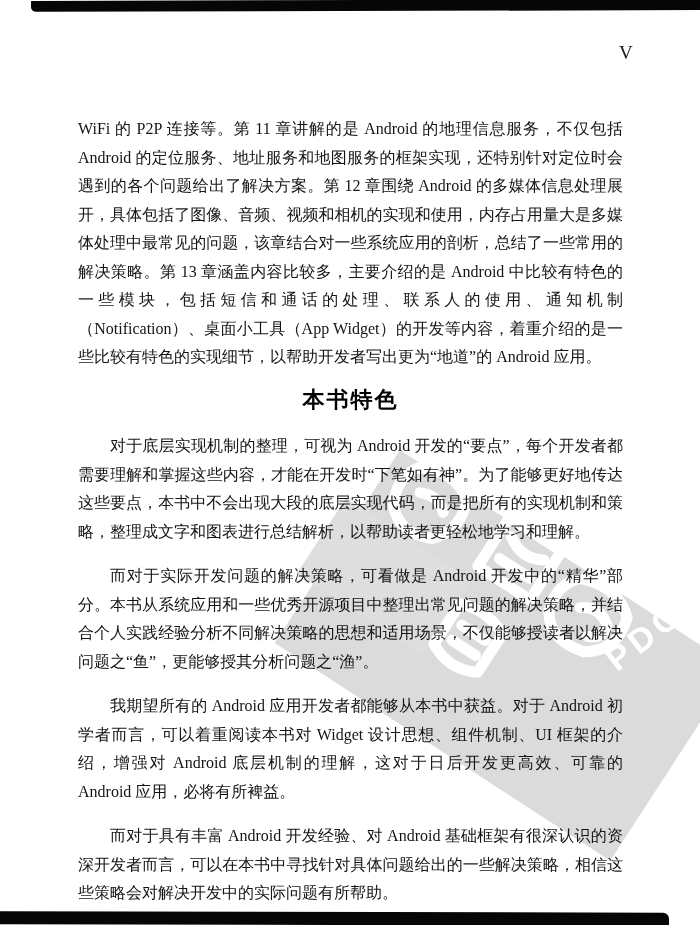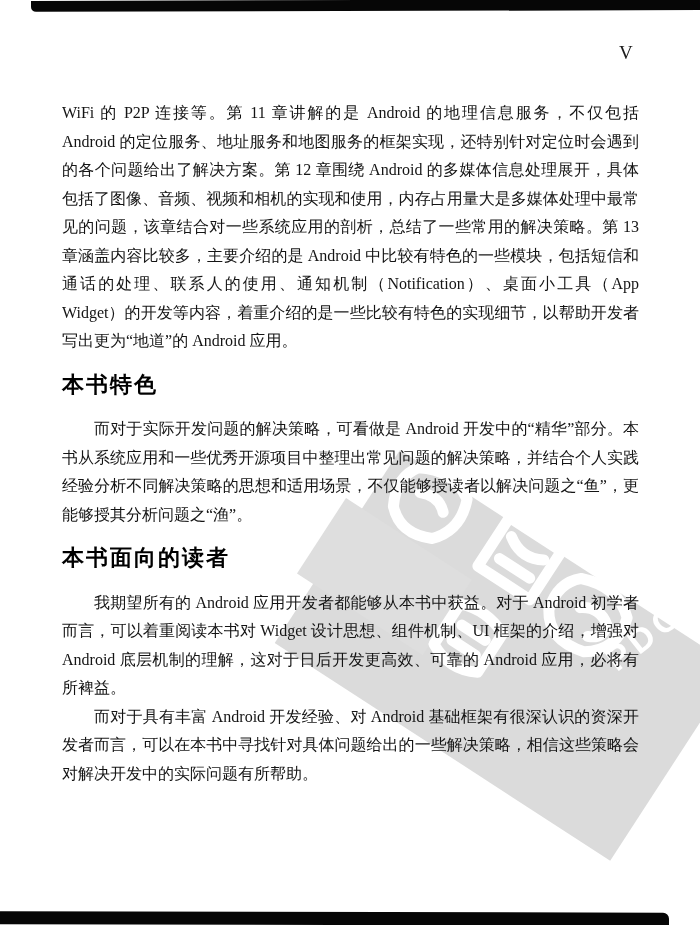--- a/index.html
+++ b/index.html
@@ -102,34 +102,34 @@
     position: absolute;
     left: 62px;
     top: 99px;
     width: 577px;
     z-index: 3;
     font-size: 16px;
     line-height: 28.5px;
     text-align: justify;
   }
   .content p {
-    margin: 0;
+    margin: 16px;
     text-indent: 2em;
   }
   .content p.no-indent {
     text-indent: 0;
   }
   .content h2 {
-    font-family: Liberation Serif, serif;
+    font-family: Liberation Mono, monospace;
     font-weight: bold;
     font-size: 22px;
     color: #000000;
     letter-spacing: 2px;
     margin: 15px 0 16px 0;
-    text-align: left;
+    text-align: center;
   }
 </style>
 </head>
 <body>
 
 <div class="page">
 
   <div class="scan-bar-top"></div>
   <div class="scan-bar-bottom"></div>
 
@@ -160,21 +160,21 @@
   <div class="watermark-pdg">PDG</div>
 
   <div class="page-number">V</div>
 
   <div class="content">
 
     <p class="no-indent">WiFi 的 P2P 连接等。第 11 章讲解的是 Android 的地理信息服务，不仅包括 Android 的定位服务、地址服务和地图服务的框架实现，还特别针对定位时会遇到的各个问题给出了解决方案。第 12 章围绕 Android 的多媒体信息处理展开，具体包括了图像、音频、视频和相机的实现和使用，内存占用量大是多媒体处理中最常见的问题，该章结合对一些系统应用的剖析，总结了一些常用的解决策略。第 13 章涵盖内容比较多，主要介绍的是 Android 中比较有特色的一些模块，包括短信和通话的处理、联系人的使用、通知机制（Notification）、桌面小工具（App Widget）的开发等内容，着重介绍的是一些比较有特色的实现细节，以帮助开发者写出更为“地道”的 Android 应用。</p>
 
     <h2>本书特色</h2>
 
+    <p>对于底层实现机制的整理，可视为 Android 开发的“要点”，每个开发者都需要理解和掌握这些内容，才能在开发时“下笔如有神”。为了能够更好地传达这些要点，本书中不会出现大段的底层实现代码，而是把所有的实现机制和策略，整理成文字和图表进行总结解析，以帮助读者更轻松地学习和理解。</p>
     <p>而对于实际开发问题的解决策略，可看做是 Android 开发中的“精华”部分。本书从系统应用和一些优秀开源项目中整理出常见问题的解决策略，并结合个人实践经验分析不同解决策略的思想和适用场景，不仅能够授读者以解决问题之“鱼”，更能够授其分析问题之“渔”。</p>
 
-    <h2>本书面向的读者</h2>
 
     <p>我期望所有的 Android 应用开发者都能够从本书中获益。对于 Android 初学者而言，可以着重阅读本书对 Widget 设计思想、组件机制、UI 框架的介绍，增强对 Android 底层机制的理解，这对于日后开发更高效、可靠的 Android 应用，必将有所裨益。</p>
     <p>而对于具有丰富 Android 开发经验、对 Android 基础框架有很深认识的资深开发者而言，可以在本书中寻找针对具体问题给出的一些解决策略，相信这些策略会对解决开发中的实际问题有所帮助。</p>
 
   </div>
 </div>
 
 </body></html>

